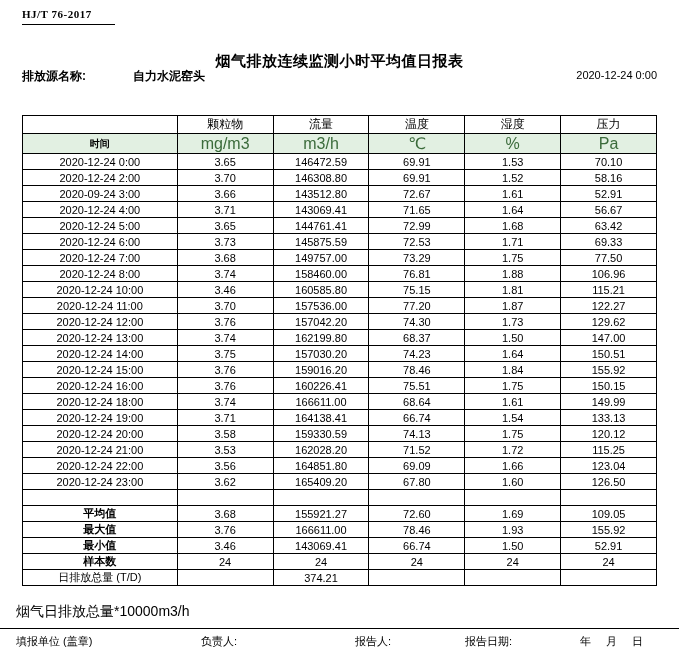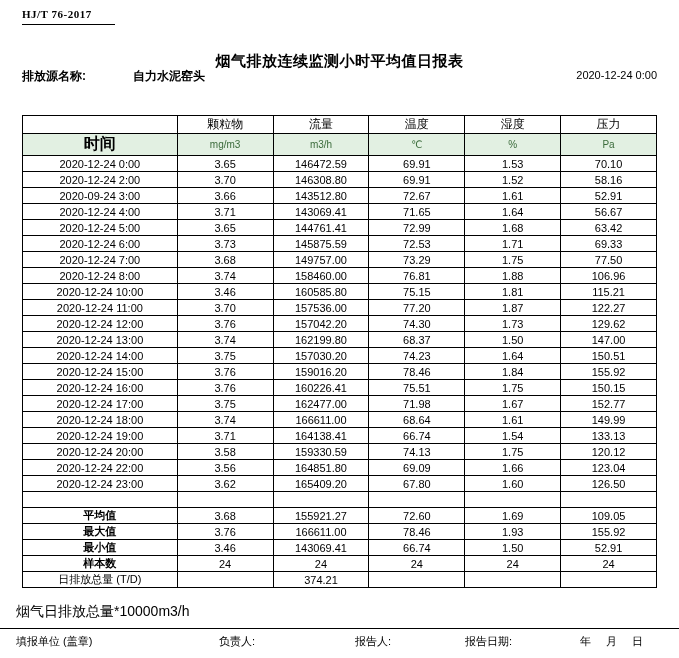--- a/index.html
+++ b/index.html
@@ -86,27 +86,27 @@
   .col-time{width:155px;}
   .col-val{width:96px;}
   .hdr-row td{
     height:24px;
     font-size:12px;
     font-weight:bold;
   }
   .unit-row td{
     background:#e2f0e2;
     color:#3b6b3b;
-    font-size:10px;
+    font-size:16px;
     height:15px;
   }
   .unit-row td.time-cell{
     color:#000;
     font-weight:bold;
-    font-size:16px;
+    font-size:10px;
   }
   .data-row td{
     font-size:11px;
   }
   .data-row td.time-cell{
     font-size:11px;
   }
   .blank-row td{
     height:10px;
     border-left:1px solid #000;
@@ -136,21 +136,21 @@
   }
   .footer-row{
     position:absolute;
     left:0;
     bottom:6px;
     width:679px;
     height:18px;
     font-size:11px;
   }
   .f1{position:absolute;left:16px;top:0;}
-  .f2{position:absolute;left:219px;top:0;}
+  .f2{position:absolute;left:201px;top:0;}
   .f3{position:absolute;left:355px;top:0;}
   .f4{position:absolute;left:465px;top:0;}
   .f5{position:absolute;left:580px;top:0;letter-spacing:6px;}
 </style>
 </head>
 <body>
 
 <div class="page">
 
   <div class="std-code">HJ/T  76-2017</div>
@@ -303,28 +303,20 @@
       </tr>
       <tr class="data-row">
         <td class="time-cell">2020-12-24 16:00</td>
         <td>3.76</td>
         <td>160226.41</td>
         <td>75.51</td>
         <td>1.75</td>
         <td>150.15</td>
       </tr>
       <tr class="data-row">
-        <td class="time-cell">2020-12-24 17:00</td>
-        <td>3.75</td>
-        <td>162477.00</td>
-        <td>71.98</td>
-        <td>1.67</td>
-        <td>152.77</td>
-      </tr>
-      <tr class="data-row">
         <td class="time-cell">2020-12-24 18:00</td>
         <td>3.74</td>
         <td>166611.00</td>
         <td>68.64</td>
         <td>1.61</td>
         <td>149.99</td>
       </tr>
       <tr class="data-row">
         <td class="time-cell">2020-12-24 19:00</td>
         <td>3.71</td>
@@ -333,20 +325,28 @@
         <td>1.54</td>
         <td>133.13</td>
       </tr>
       <tr class="data-row">
         <td class="time-cell">2020-12-24 20:00</td>
         <td>3.58</td>
         <td>159330.59</td>
         <td>74.13</td>
         <td>1.75</td>
         <td>120.12</td>
+      </tr>
+      <tr class="data-row">
+        <td class="time-cell">2020-12-24 21:00</td>
+        <td>3.53</td>
+        <td>162028.20</td>
+        <td>71.52</td>
+        <td>1.72</td>
+        <td>115.25</td>
       </tr>
       <tr class="data-row">
         <td class="time-cell">2020-12-24 22:00</td>
         <td>3.56</td>
         <td>164851.80</td>
         <td>69.09</td>
         <td>1.66</td>
         <td>123.04</td>
       </tr>
       <tr class="data-row">

